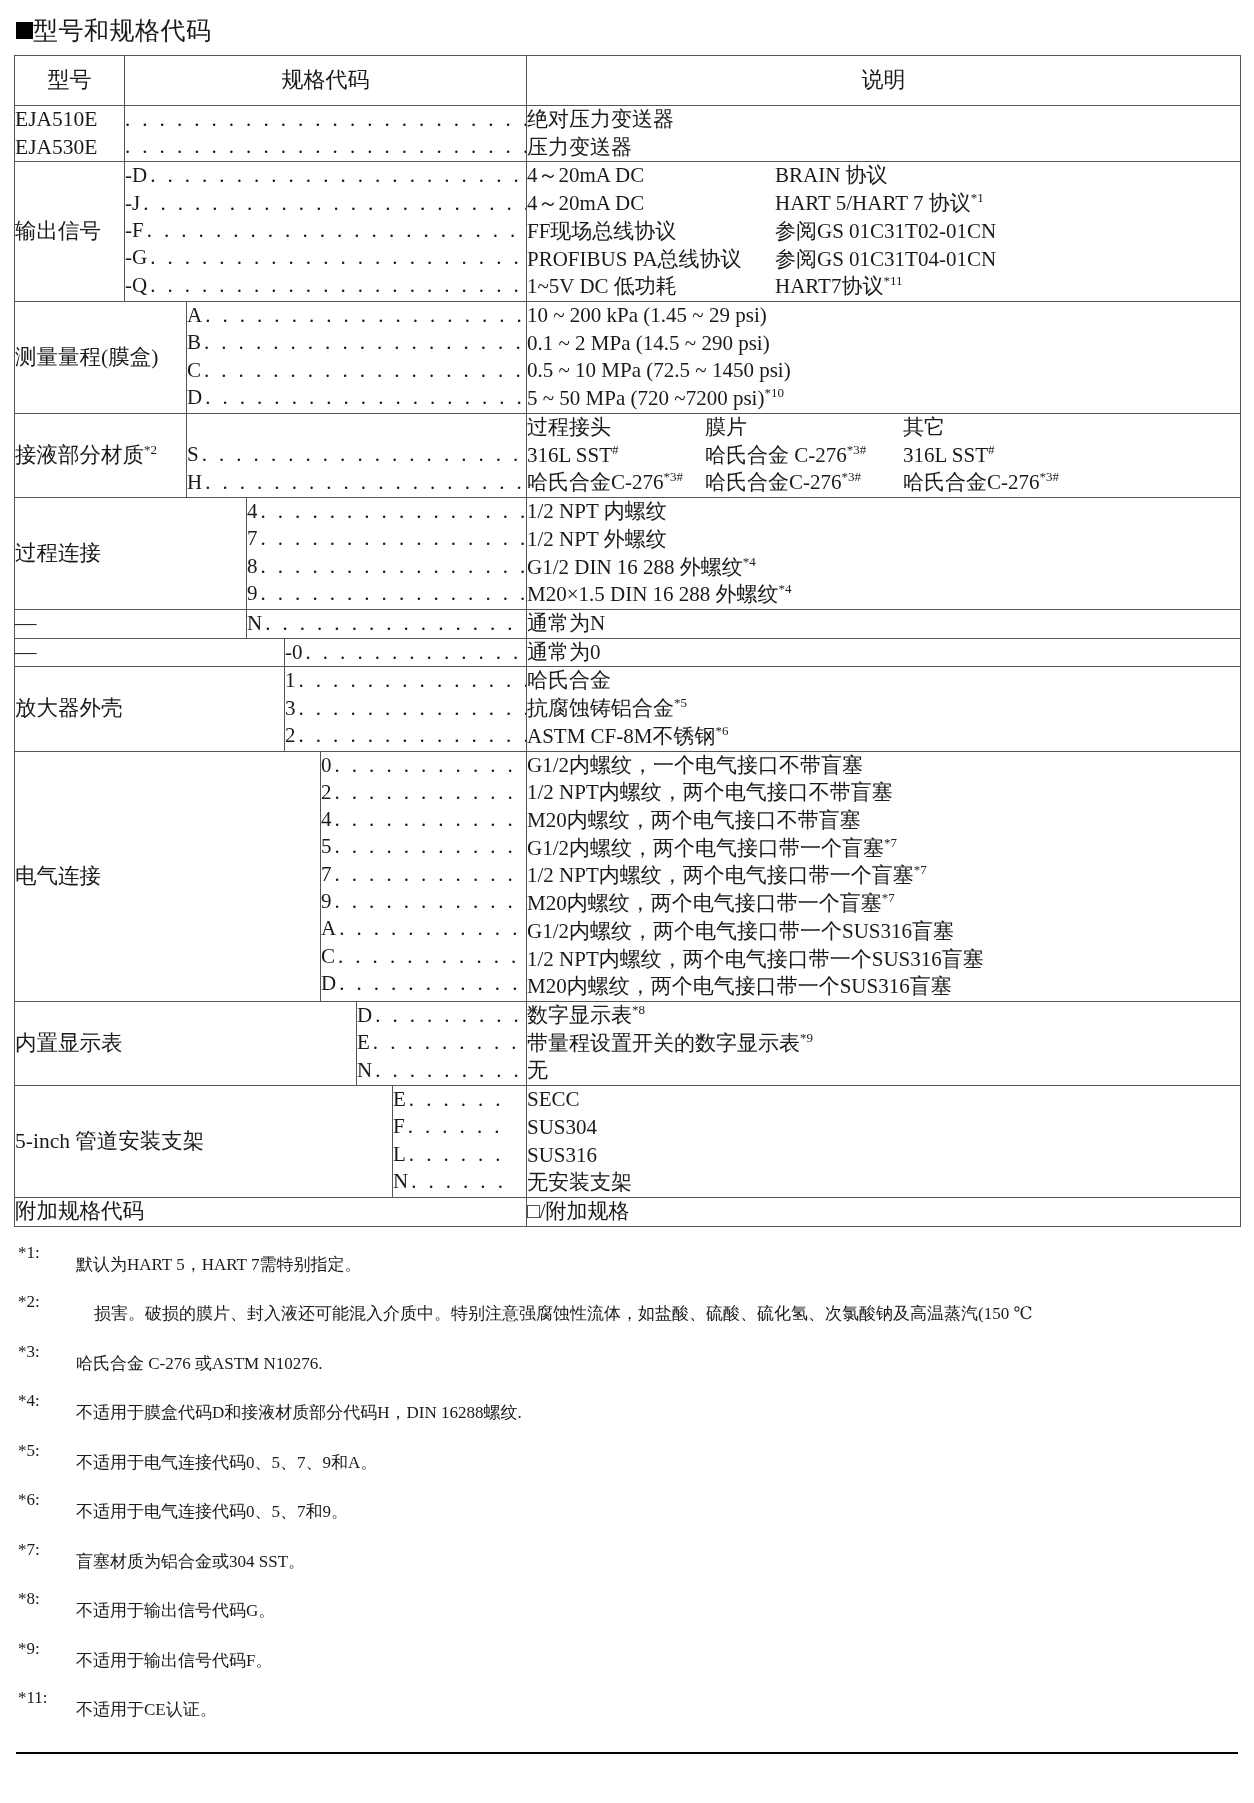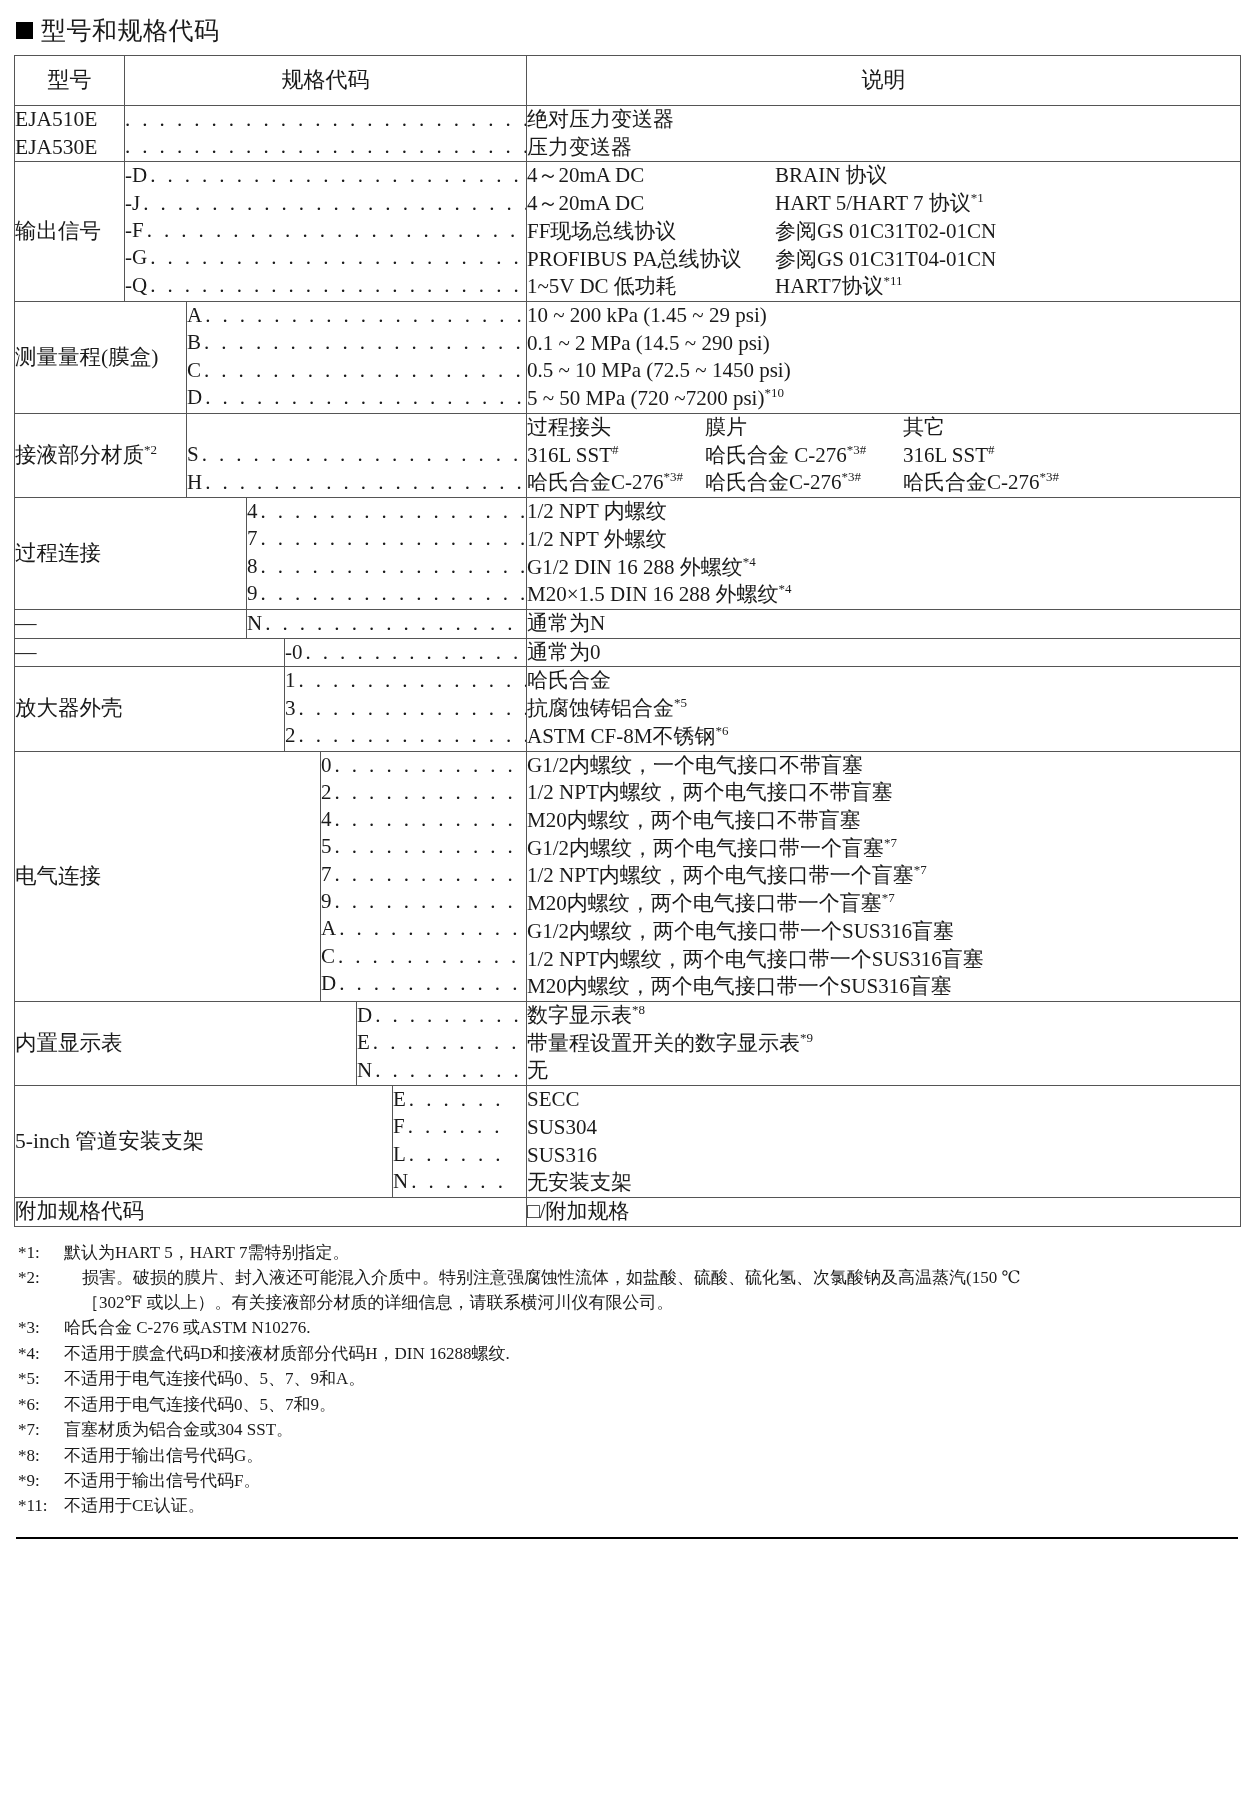--- a/index.html
+++ b/index.html
@@ -8,21 +8,21 @@
     background: #ffffff;
     width: 1254px;
   }
   body {
     font-family: "Liberation Serif", "DejaVu Serif", serif;
     color: #1a1a1a;
   }
   .page { width: 1254px; min-height: 1803px; padding: 10px 14px 0 14px; position: relative; }
 
   
-  .sec-head { display: flex; align-items: center; gap: 8px; margin: 4px 0 8px 2px; }
+  .sec-head { display: flex; align-items: center; gap: 0; margin: 4px 0 8px 2px; }
   .sec-square { width: 17px; height: 17px; background: #000; display: inline-block; }
   .sec-title { font-size: 25px; font-weight: 400; letter-spacing: .5px; }
 
   
   table.spec { border-collapse: collapse; width: 1226px; table-layout: fixed; }
   table.spec td, table.spec th {
     border: 1px solid #555;
     vertical-align: top;
     padding: 0;
     font-weight: 400;
@@ -44,21 +44,21 @@
   .cols3 > span { display: inline-block; }
   .cols3 > span.c1 { min-width: 178px; }
   .cols3 > span.c2 { min-width: 198px; }
   sup { font-size: 13px; vertical-align: super; line-height: 0; }
 
   
   .notes { margin: 14px 0 0 4px; font-size: 17px; line-height: 1.44; font-family: "Liberation Serif","DejaVu Serif",serif; }
   .note { display: flex; align-items: flex-start; margin-bottom: 1px; }
   .note .tag { flex: 0 0 auto; width: 46px; }
   .note .body { flex: 1 1 auto; }
-  .note .body p { margin: 0; }
+  .note .body p { margin: 12px; }
   .note .body p.ind { text-indent: 0; padding-left: 18px; }
   .warn-tri { display: inline-block; width: 0; height: 0; border-left: 7px solid transparent;
               border-right: 7px solid transparent; border-bottom: 12px solid #1a1a1a;
               position: relative; top: 1px; margin-right: 2px; }
   .footrule { border: none; border-top: 2px solid #000; margin: 18px 2px 0 2px; }
 </style>
 </head>
 <body>
 
 <div class="page">
@@ -398,21 +398,20 @@
       <span class="tag">*1:</span>
       <span class="body">
           <p>默认为HART 5，HART 7需特别指定。</p>
         </span>
     </div>
 
     <div class="note">
       <span class="tag">*2:</span>
       <span class="body">
         <p class="ind">损害。破损的膜片、封入液还可能混入介质中。特别注意强腐蚀性流体，如盐酸、硫酸、硫化氢、次氯酸钠及高温蒸汽(150 ℃</p>
-        <p class="ind">［302℉ 或以上）。有关接液部分材质的详细信息，请联系横河川仪有限公司。</p>
       </span>
     </div>
 
     <div class="note">
       <span class="tag">*3:</span>
       <span class="body">
           <p>哈氏合金 C-276 或ASTM  N10276.</p>
         </span>
     </div>
     <div class="note">

